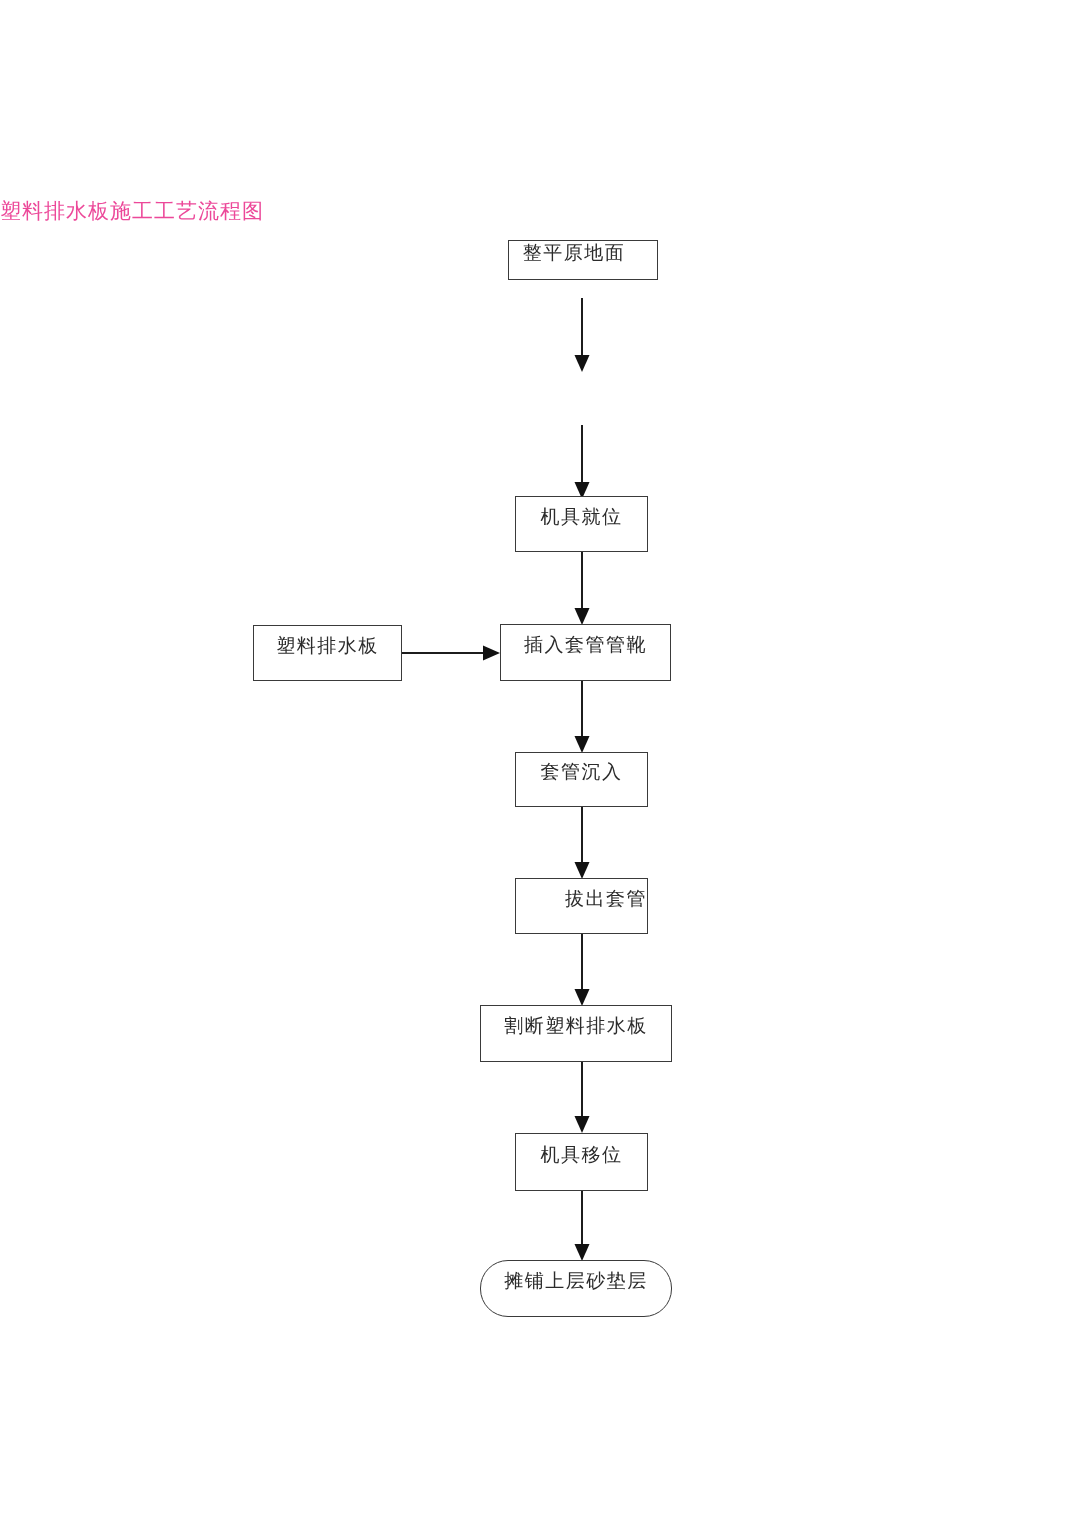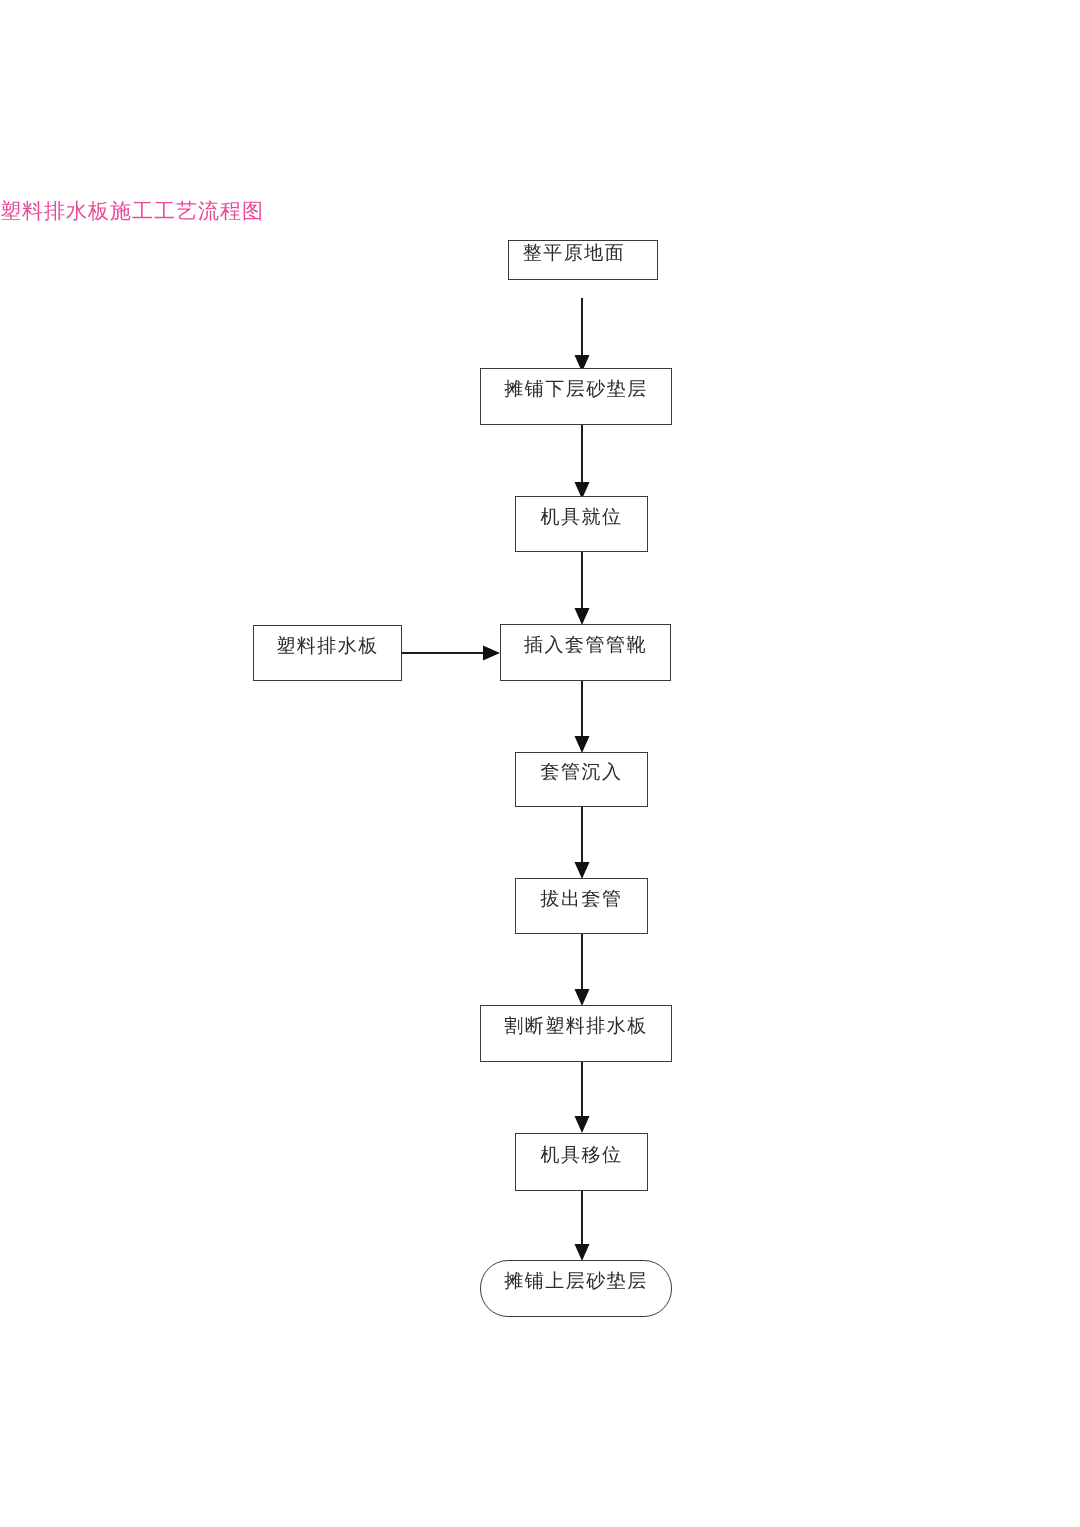--- a/index.html
+++ b/index.html
@@ -128,41 +128,38 @@
     <g>
       <line class="edge-line" x1="582" y1="1190" x2="582" y2="1249"></line>
       <polygon class="edge-head" points="582,1261 574.5,1244 589.5,1244"></polygon>
     </g>
   </svg>
 
   <div class="node align-top shift-left" style="left:508px; top:240px; width:150px; height:40px;">
     <span class="node-label">整平原地面</span>
   </div>
 
-  <div class="node align-top" style="left:480px; top:368px; width:192px; height:57px;">
-    <span class="node-label">摊铺下层砂垫层</span>
-  </div>
 
   <div class="node align-top" style="left:515px; top:496px; width:133px; height:56px;">
     <span class="node-label">机具就位</span>
   </div>
 
   <div class="node align-top" style="left:500px; top:624px; width:171px; height:57px;">
     <span class="node-label">插入套管管靴</span>
   </div>
 
   <div class="node align-top" style="left:253px; top:625px; width:149px; height:56px;">
     <span class="node-label">塑料排水板</span>
   </div>
 
   <div class="node align-top" style="left:515px; top:752px; width:133px; height:55px;align-items:center;">
     <span class="node-label">套管沉入</span>
   </div>
 
-  <div class="node align-top" style="left:515px; top:878px; width:133px; height:56px;">
+  <div class="node align-top" style="left:515px; top:878px; width:133px; height:56px;justify-content:flex-end;">
     <span class="node-label">拔出套管</span>
   </div>
 
   <div class="node align-top" style="left:480px; top:1005px; width:192px; height:57px;">
     <span class="node-label">割断塑料排水板</span>
   </div>
 
   <div class="node align-top" style="left:515px; top:1133px; width:133px; height:58px;">
     <span class="node-label">机具移位</span>
   </div>

